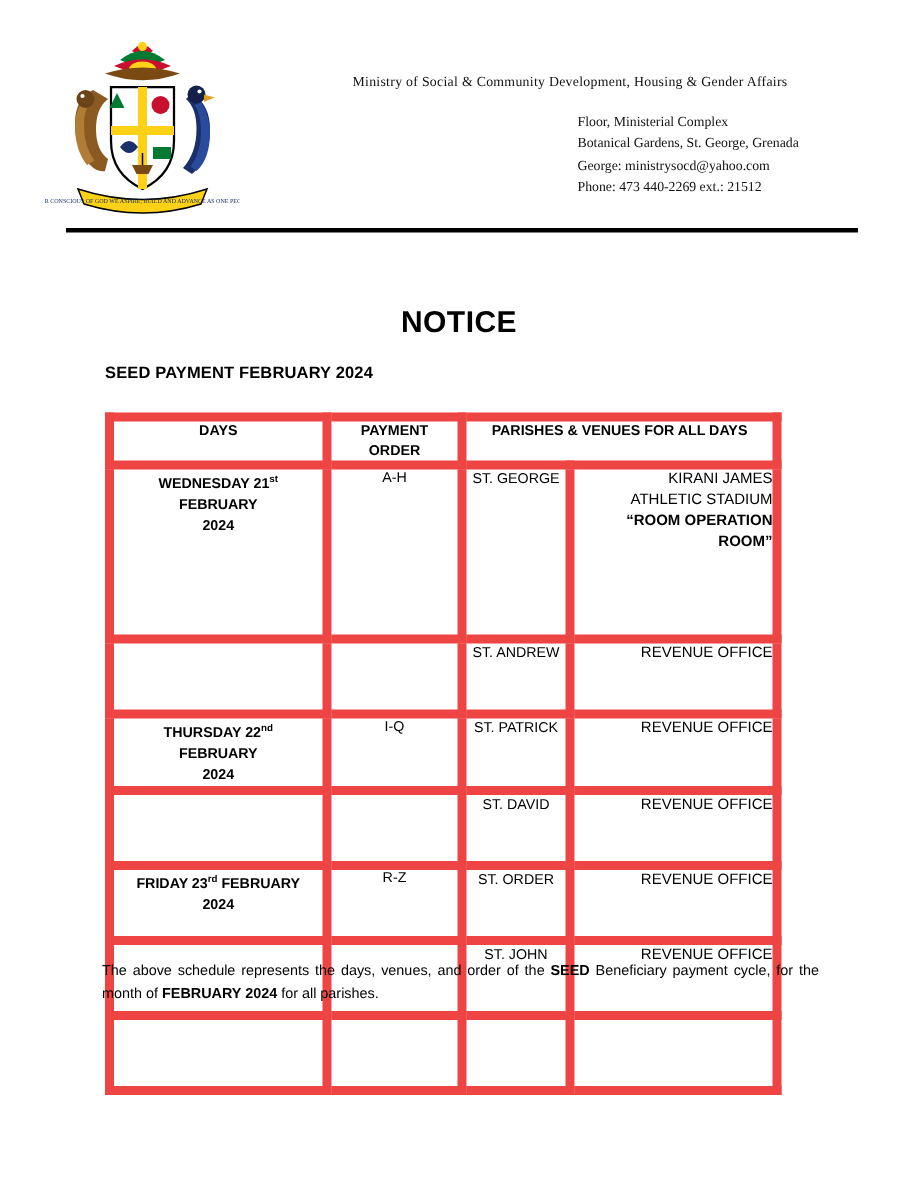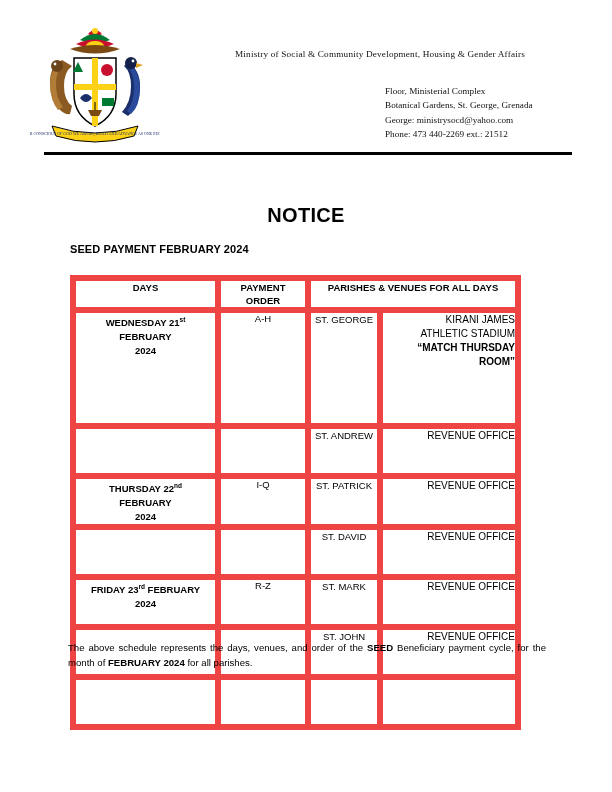--- a/index.html
+++ b/index.html
@@ -50,21 +50,21 @@
     width: 400px;
     font-family: "Liberation Serif", serif;
     font-size: 9.2px;
     line-height: 14.5px;
     color: #111;
   }
   .ministry-title {
     text-align: center;
     white-space: nowrap;
     letter-spacing: 0.2px;
-    margin-bottom: 22px;
+    margin-bottom: 12px;
   }
   .ministry-lines {
     margin-left: 205px;
     text-align: left;
   }
   .ministry-lines div {
     white-space: nowrap;
   }
 
   .rule {
@@ -259,21 +259,21 @@
         <td class="days-cell">
           <span>WEDNESDAY 21</span><sup>st</sup>
           <div>FEBRUARY</div>
           <div>2024</div>
         </td>
         <td class="order-cell">A-H</td>
         <td class="parish-cell">ST. GEORGE</td>
         <td class="venue-cell">
           <div>KIRANI       JAMES</div>
           <div>ATHLETIC STADIUM</div>
-          <div class="venue-bold">“MATCH THURSDAY</div>
+          <div class="venue-bold">“ROOM OPERATION</div>
           <div class="venue-bold">ROOM”</div>
         </td>
       </tr>
       <tr class="row-mid">
         <td class="spacer-cell"></td>
         <td class="spacer-cell"></td>
         <td class="parish-cell">ST. ANDREW</td>
         <td class="venue-cell">REVENUE OFFICE</td>
       </tr>
 
@@ -294,21 +294,21 @@
         <td class="venue-cell">REVENUE OFFICE</td>
       </tr>
 
       <tr class="row-mid">
         <td class="days-cell">
           <span>FRIDAY 23</span><sup>rd</sup>
           <span>FEBRUARY</span>
           <div>2024</div>
         </td>
         <td class="order-cell">R-Z</td>
-        <td class="parish-cell">ST. MARK</td>
+        <td class="parish-cell">ST. ORDER</td>
         <td class="venue-cell">REVENUE OFFICE</td>
       </tr>
       <tr class="row-last">
         <td class="spacer-cell"></td>
         <td class="spacer-cell"></td>
         <td class="parish-cell">ST. JOHN</td>
         <td class="venue-cell">REVENUE OFFICE</td>
       </tr>
       <tr class="row-mid">
         <td class="spacer-cell"></td>

